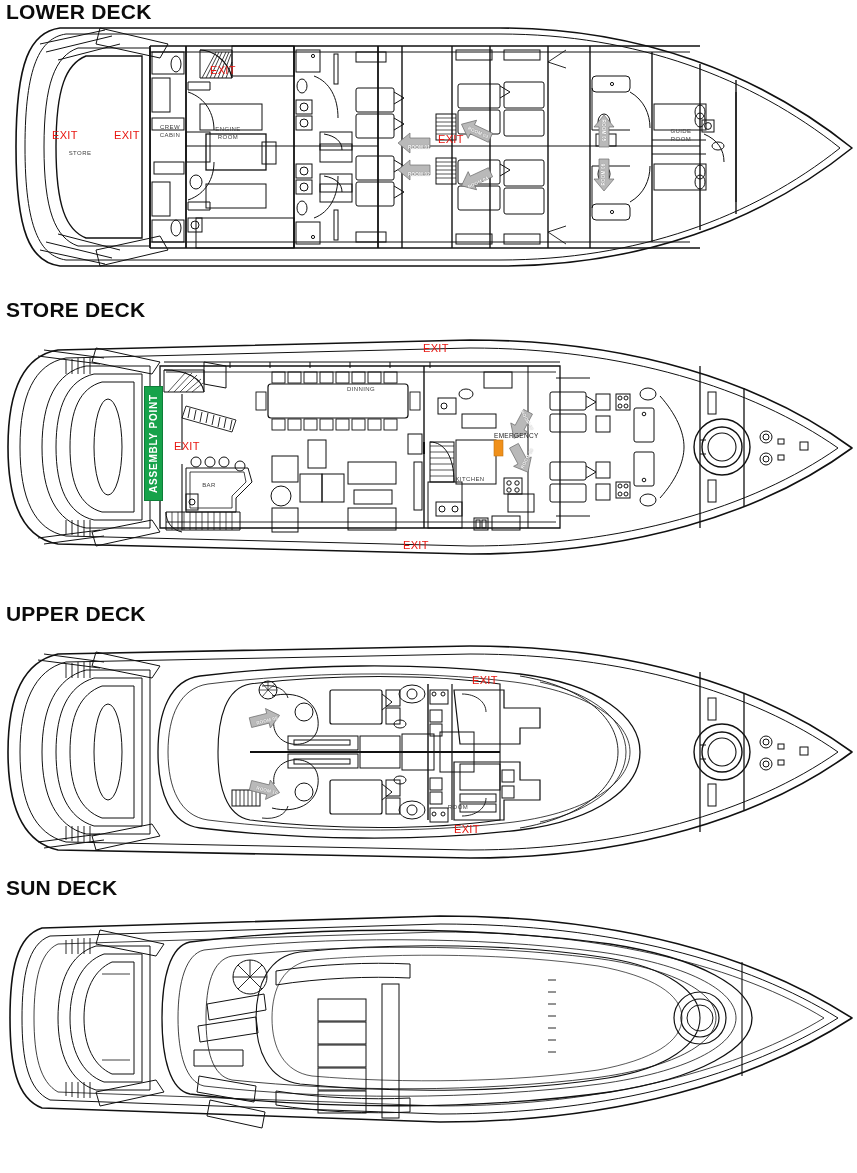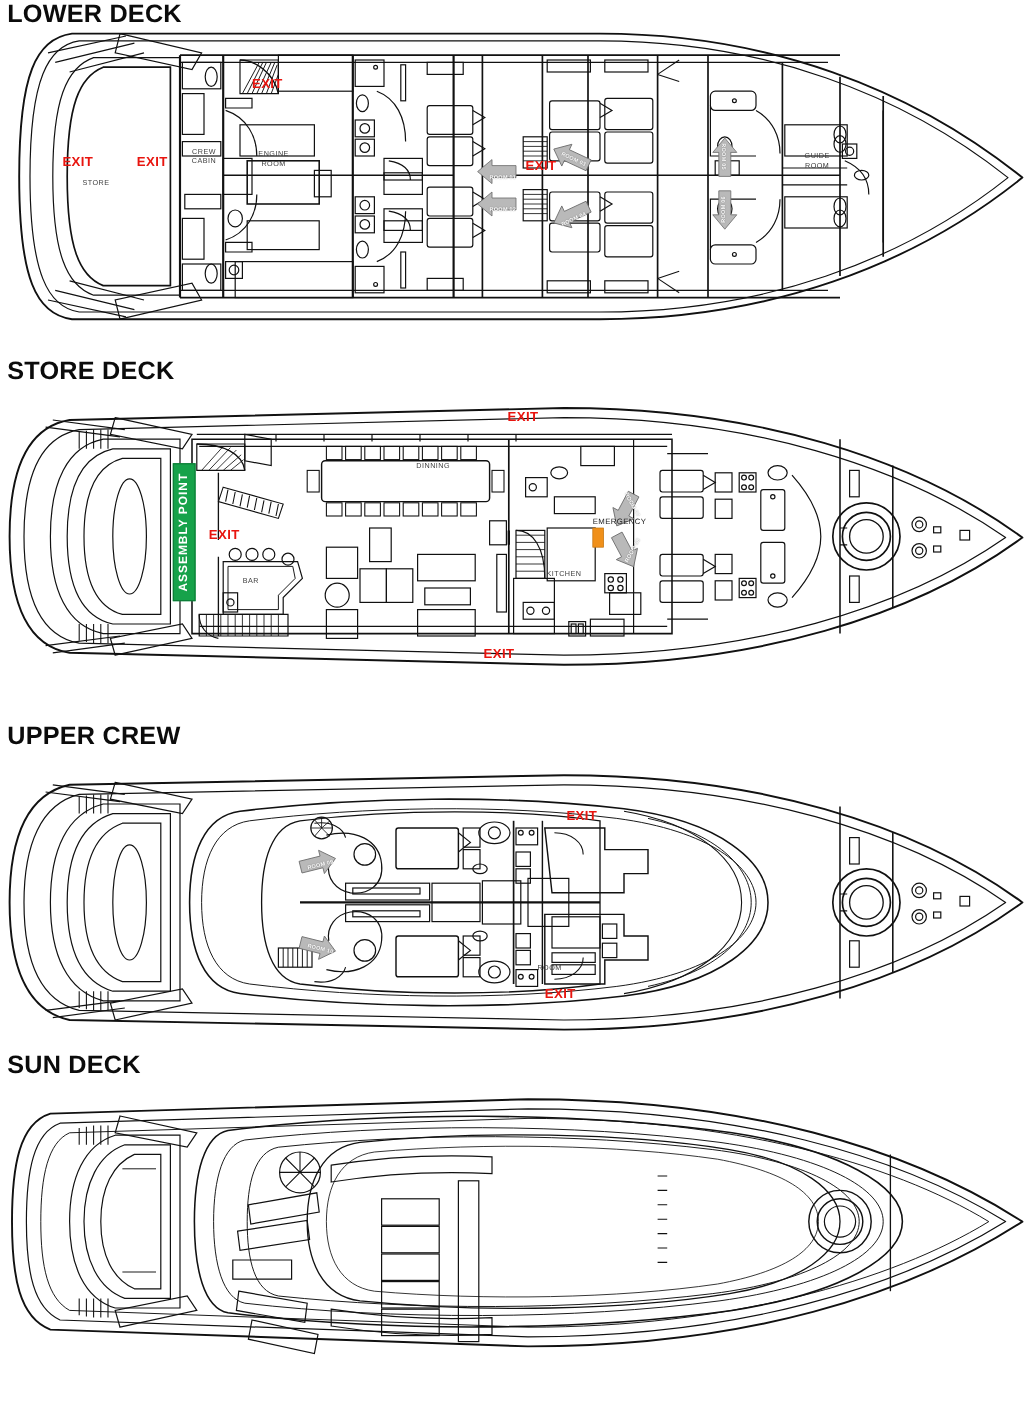--- a/index.html
+++ b/index.html
@@ -23,21 +23,21 @@
     white-space:nowrap;
   }
   .hull-wrap{position:absolute;left:0;width:857px;}
   svg.hull{display:block;width:857px;}
 
   
   .exit-label{
     position:absolute;
     color:#e8150f;
     font-family:"Liberation Sans", sans-serif;
-    font-weight:bold;
+    font-weight:normal;
     font-size:11px;
     letter-spacing:0.3px;
     white-space:nowrap;
     text-align:right;
   }
   .room-text{
     position:absolute;
     color:#3d3d3d;
     font-family:"Liberation Sans", sans-serif;
     font-size:6px;
@@ -462,21 +462,21 @@
     <div class="room-text" style="left:341px;top:88px;width:40px;">DINNING</div>
     <div class="room-text" style="left:197px;top:184px;width:24px;">BAR</div>
     <div class="room-text" style="left:453px;top:178px;width:34px;">KITCHEN</div>
 
     <div class="emg-text" style="left:494px;top:134px;">EMERGENCY</div>
     <div class="arrow-lab" style="left:516px;top:120px;transform:rotate(62deg);">ROOM 07</div>
     <div class="arrow-lab" style="left:516px;top:158px;transform:rotate(-62deg);">ROOM 08</div>
   </div>
 
   <div class="deck-block" style="top:602px;height:290px;">
-    <div class="deck-title">UPPER CREW</div>
+    <div class="deck-title">UPPER DECK</div>
 
     <div class="hull-wrap" style="top:26px;">
       <svg class="hull" viewBox="0 0 857 250" height="250" xmlns="http://www.w3.org/2000/svg">
         <g fill="none" stroke="#111" stroke-width="1.6" stroke-linejoin="round">
           <path d="M58,26 C22,34 8,72 8,124 C8,178 22,214 58,222 L470,230 C630,230 762,190 852,124 C762,58 630,18 470,18 Z"></path>
           <path d="M66,34 C34,42 20,76 20,124 C20,174 34,206 66,214 L470,222 C624,222 752,184 838,124 C752,64 624,26 470,26 Z" stroke-width="1"></path>
         </g>
         <g fill="none" stroke="#111" stroke-width="1">
 
           <path d="M86,42 C56,50 42,80 42,124 C42,168 56,198 86,206 L150,206 L150,42 Z"></path>

